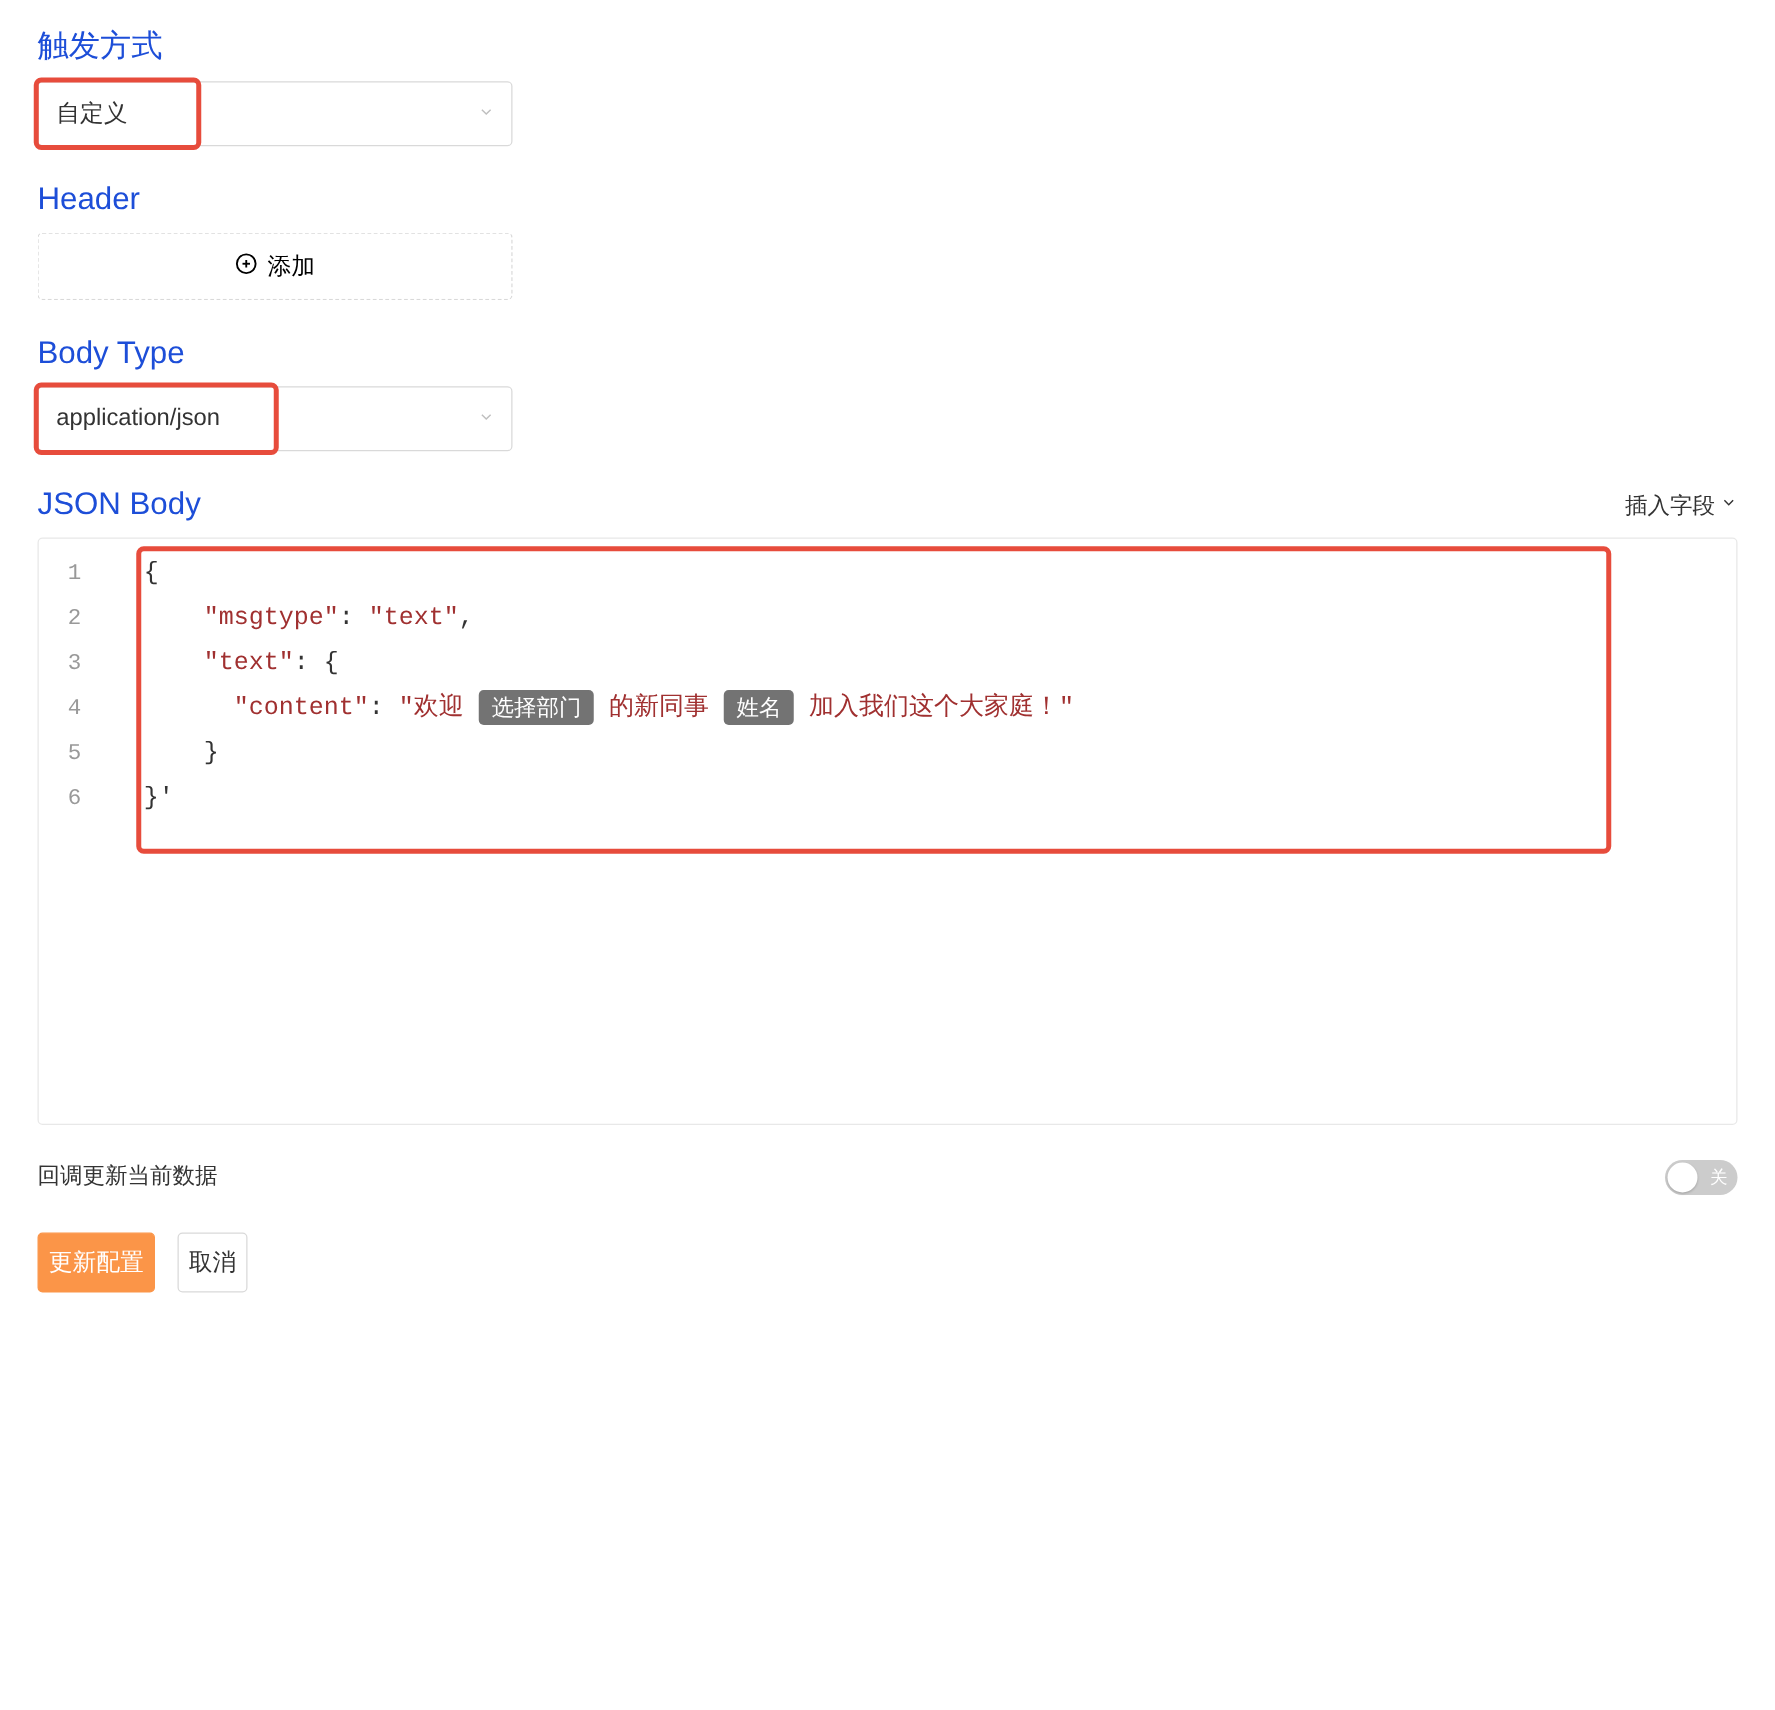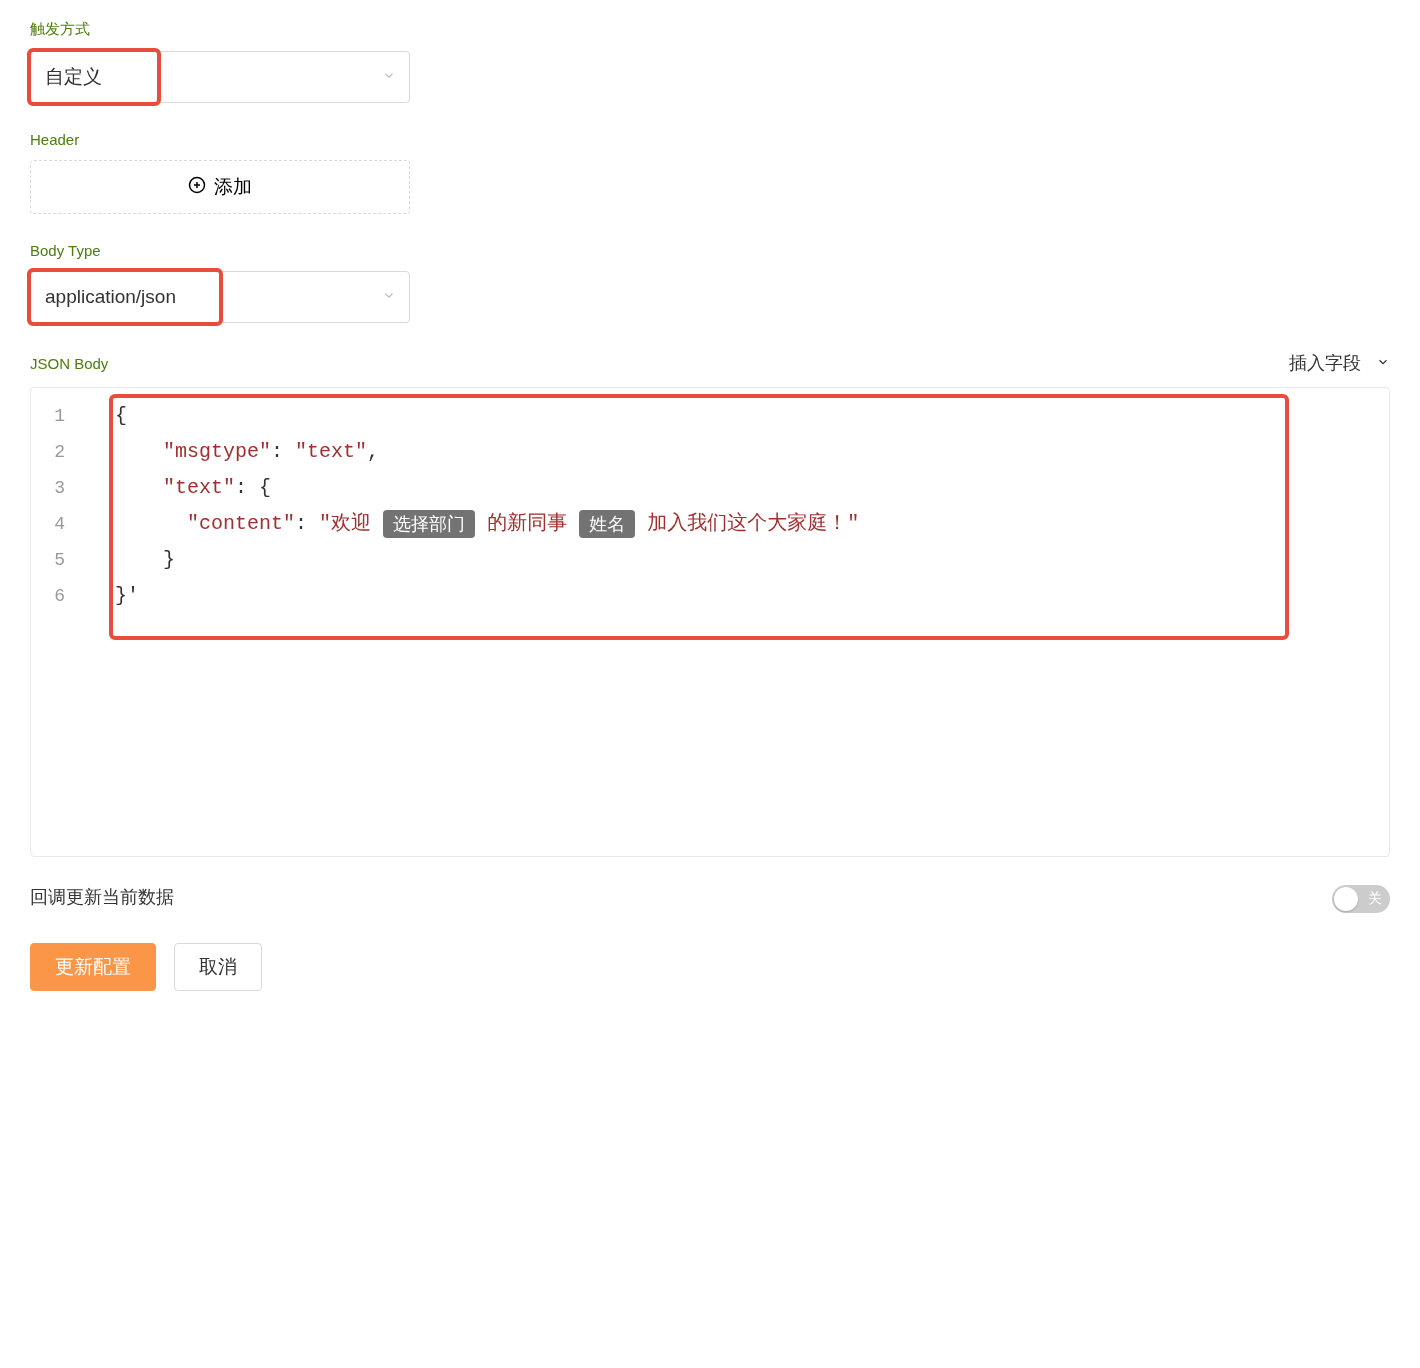--- a/index.html
+++ b/index.html
@@ -5,22 +5,22 @@
     * { box-sizing: border-box; margin: 0; padding: 0; }
     body {
       font-family: -apple-system, BlinkMacSystemFont, "Segoe UI", "PingFang SC", "Microsoft YaHei", sans-serif;
       background: #fff;
       padding: 20px 30px;
       color: #333;
       font-size: 18px;
     }
     .form-section { margin-bottom: 28px; }
     .form-label {
-      font-size: 15px;
-      color: #4d7c0f;
+      font-size: 25px;
+      color: #1d4ed8;
       margin-bottom: 12px;
       display: block;
     }
     .select-wrap {
       position: relative;
       width: 380px;
       display: inline-block;
     }
     .select-box {
       width: 100%;
@@ -70,21 +70,21 @@
       justify-content: space-between;
       align-items: center;
       margin-bottom: 12px;
     }
     .insert-field-btn {
       font-size: 18px;
       color: #333;
       cursor: pointer;
       display: flex;
       align-items: center;
-      gap: 15px;
+      gap: 4px;
       margin-left: 44px;
     }
     .code-editor {
       border: 1px solid #e8e8e8;
       border-radius: 4px;
       position: relative;
       min-height: 470px;
       background: #fff;
     }
     .code-highlight-box {
@@ -161,21 +161,21 @@
       border-radius: 50%;
       position: absolute;
       left: 2px;
       top: 2px;
       box-shadow: 0 1px 2px rgba(0,0,0,0.2);
     }
     .toggle-label { color: #fff; font-size: 14px; }
     .footer-buttons { display: flex; gap: 18px; }
     .btn {
       height: 48px;
-      padding: 0 24px;
+      padding: 0 8px;
       border-radius: 4px;
       font-size: 19px;
       cursor: pointer;
       border: 1px solid #d9d9d9;
       background: #fff;
       color: #333;
     }
     .btn-primary {
       background: #fb9548;
       border-color: #fb9548;

